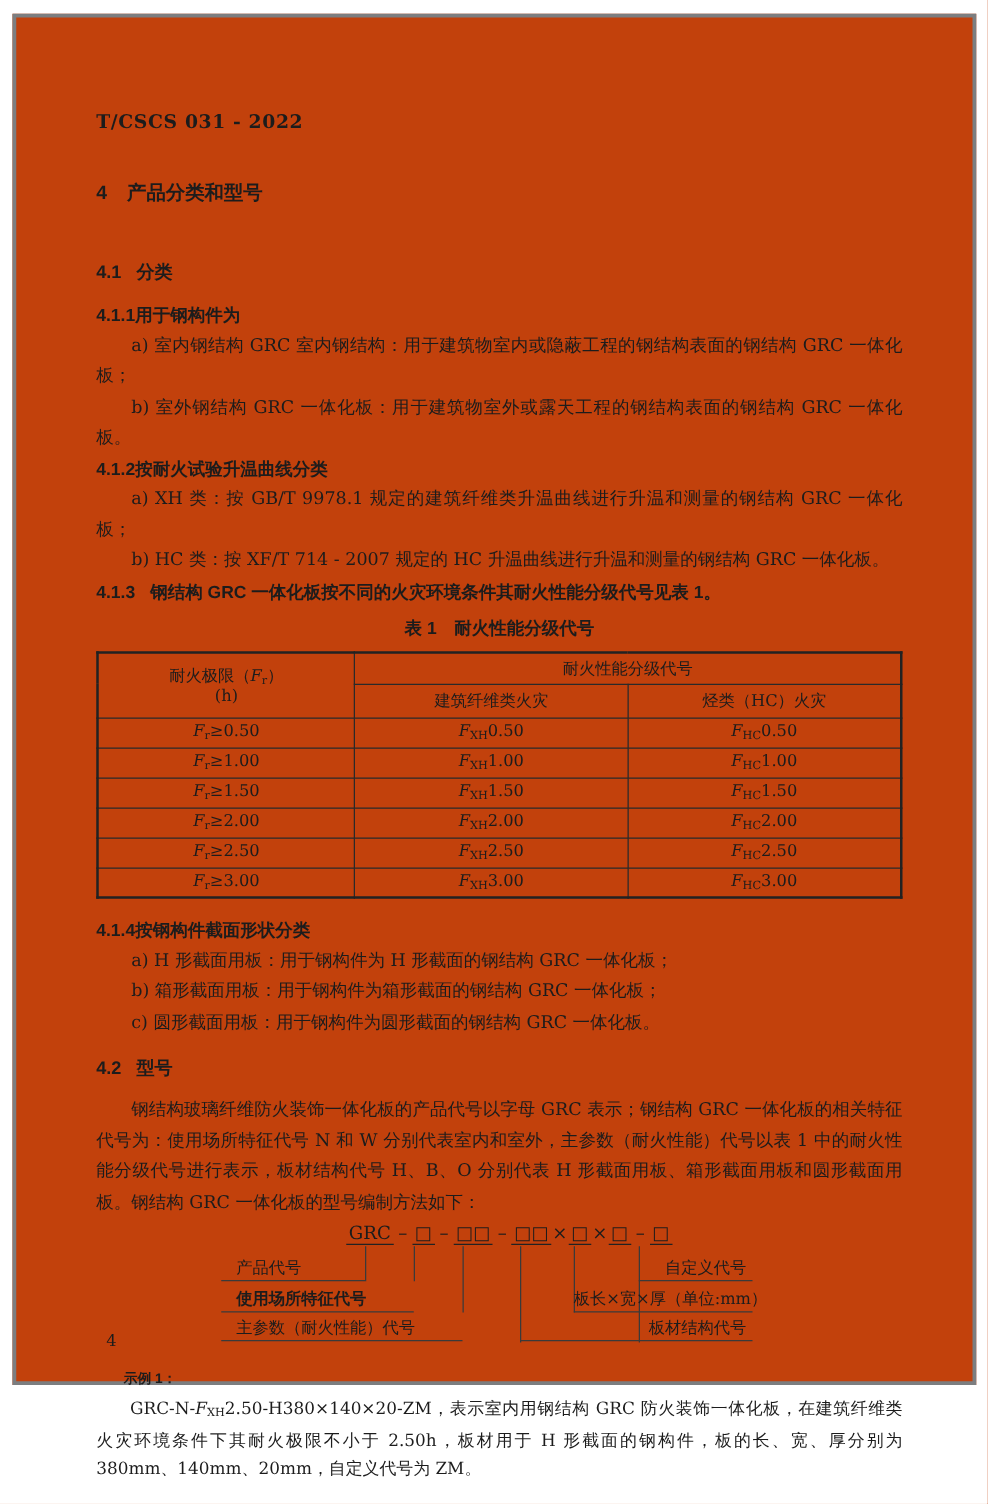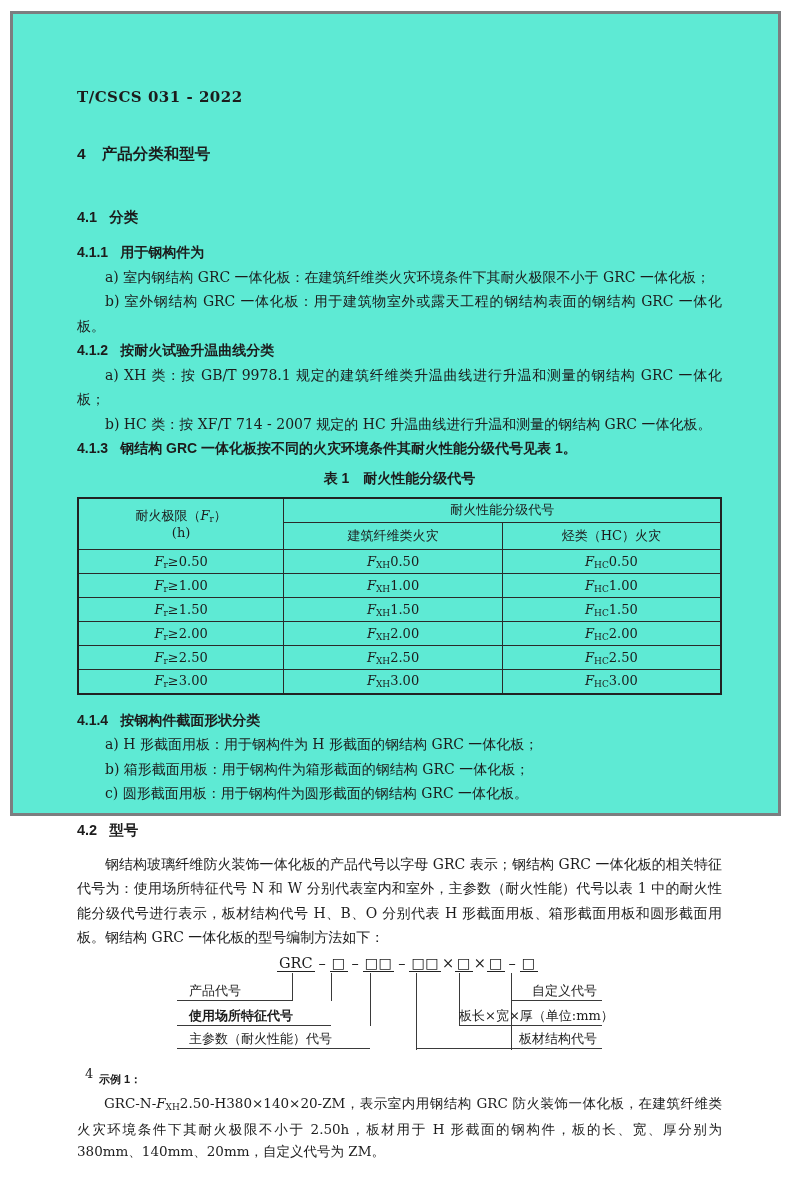--- a/index.html
+++ b/index.html
@@ -3,37 +3,37 @@
 <meta charset="utf-8">
 <style>
   * { margin:0; padding:0; box-sizing:border-box; }
   html,body { background:#ffffff; }
   body {
     width:790px; height:1203px; position:relative;
     font-family:"DejaVu Serif","Liberation Serif",serif;
     color:#1c1c1c;
   }
   .frame {
-    position:absolute; left:10px; top:11px; width:771px; height:805px;
-    border:3px solid #7c7e80; background:#5eead4;
+    position:absolute; left:10px; top:11px; width:771px; height:1097px;
+    border:3px solid #7c7e80; background:#c2410c;
   }
   .content {
     position:relative; padding:74px 56px 0 64px; width:100%;
   }
   .doc-code {
     font-weight:bold; font-size:15px; letter-spacing:0.5px;
     font-family:"DejaVu Serif","Liberation Serif",serif;
   }
   .hd { font-family:"Liberation Sans","DejaVu Sans",sans-serif; font-weight:bold; }
   .chapter { font-size:15.5px; margin-top:38px; }
   .chapter .num { margin-right:16px; }
   .s-head { font-size:14.5px; margin-top:43px; }
   .s-head .num { margin-right:12px; }
   .ss-head { font-size:14px; margin-top:13px; line-height:24.5px; }
-  .ss-head .num { margin-right:12px; }
+  .ss-head .num { }
   .ss-head-tight { margin-top:0; }
   .item, .para {
     font-size:14px; line-height:24.5px; text-indent:2em; text-align:justify;
   }
   .items-block { margin-top:0px; }
   .bold-clause { display:flex; }
   .bold-clause .num { margin-right:12px; }
   .bold-clause .txt { flex:1; }
   
   .tbl-caption {
@@ -108,21 +108,21 @@
     </div>
 
     <div class="hd s-head">
       <span class="num">4.1</span><span>分类</span>
     </div>
 
     <div class="hd ss-head">
       <span class="num">4.1.1</span><span>用于钢构件为</span>
     </div>
     <div class="items-block">
-      <p class="item">a) 室内钢结构 GRC 一体化板：在建筑纤维类火灾环境条件下其耐火极限不小于 GRC 一体化板；</p>
+      <p class="item">a) 室内钢结构 GRC 室内钢结构：用于建筑物室内或隐蔽工程的钢结构表面的钢结构 GRC 一体化板；</p>
       <p class="item">b) 室外钢结构 GRC 一体化板：用于建筑物室外或露天工程的钢结构表面的钢结构 GRC 一体化板。</p>
     </div>
 
     <div class="hd ss-head ss-head-tight">
       <span class="num">4.1.2</span><span>按耐火试验升温曲线分类</span>
     </div>
     <div class="items-block">
       <p class="item">a) XH 类：按 GB/T 9978.1 规定的建筑纤维类升温曲线进行升温和测量的钢结构 GRC 一体化板；</p>
       <p class="item">b) HC 类：按 XF/T 714 - 2007 规定的 HC 升温曲线进行升温和测量的钢结构 GRC 一体化板。</p>
     </div>

